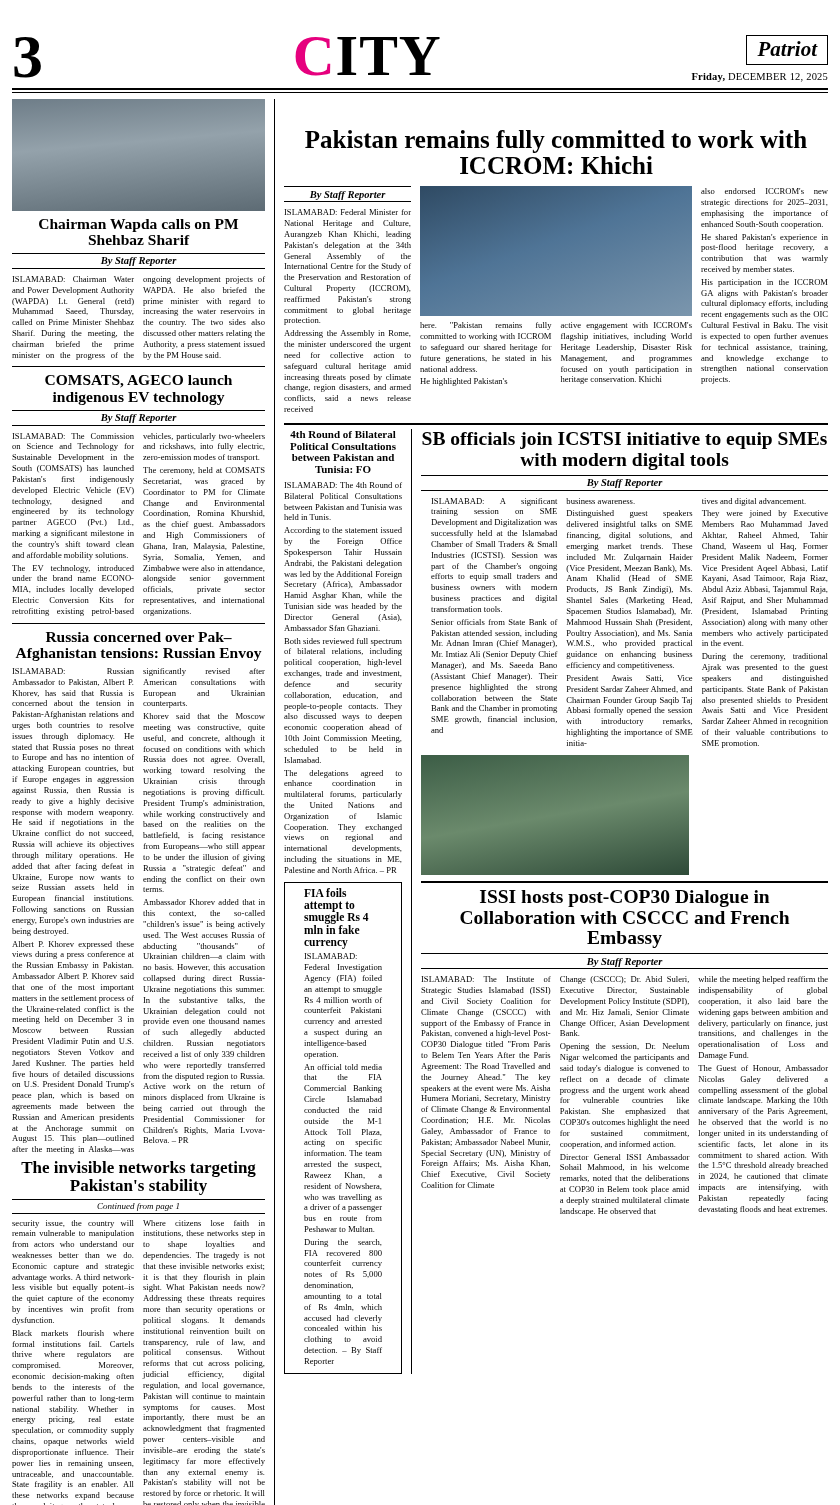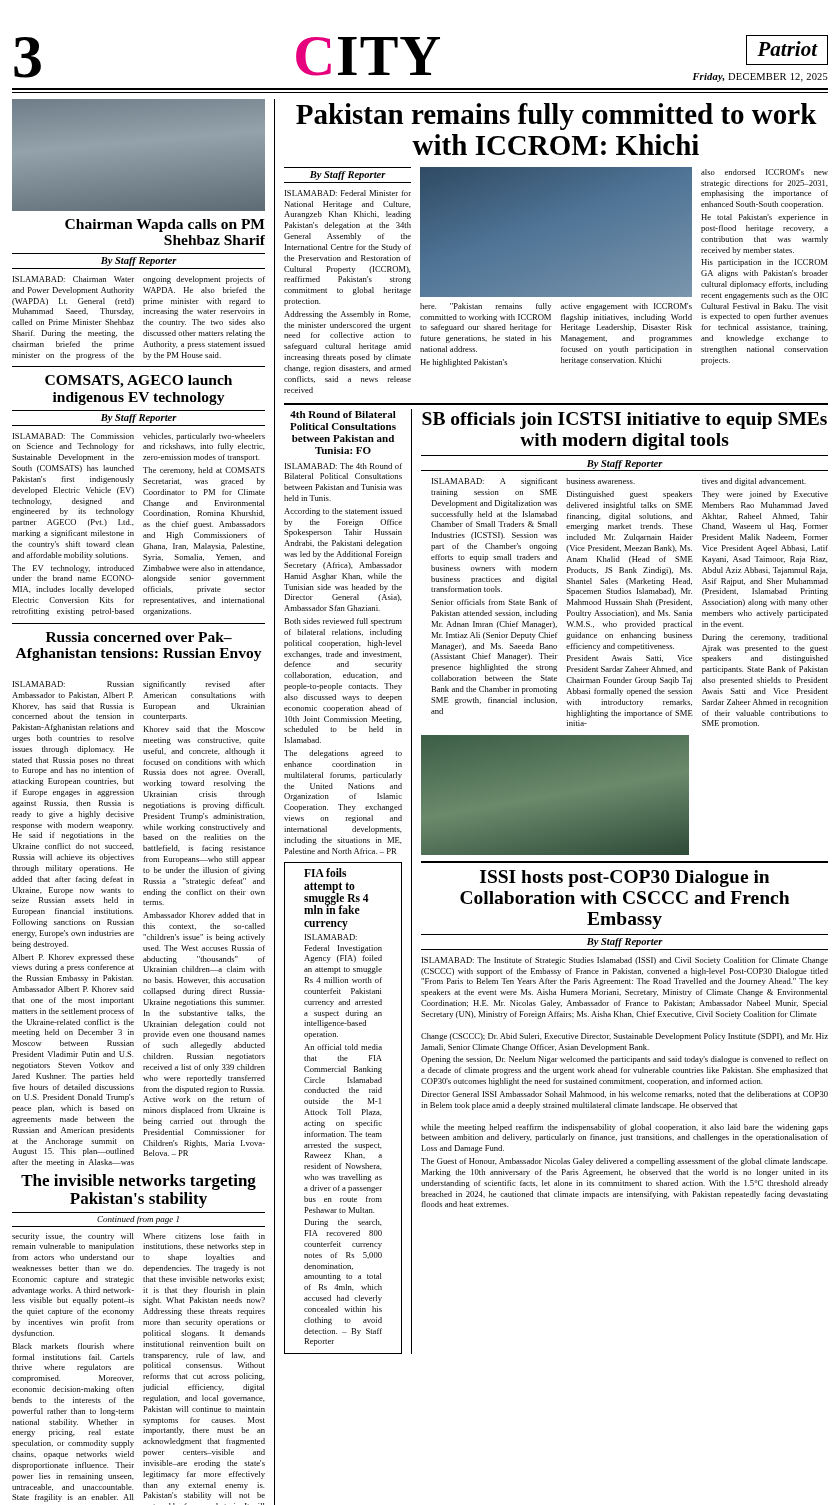--- a/index.html
+++ b/index.html
@@ -14,21 +14,21 @@
   .page { width:840px; height:1505px; padding: 10px 12px; position:relative; }
 
   
   .masthead { display:flex; align-items:flex-end; justify-content:space-between; padding-bottom:2px; }
   .pagenum { font-family:"Liberation Serif", serif; font-size:62px; font-weight:bold; line-height:0.85; }
   .city-word { flex:1; text-align:center; font-family:"Liberation Serif", serif; font-size:58px; font-weight:bold; letter-spacing:1px; line-height:0.9;margin-top:20px; }
   .city-word .c { color:#e6007e; }
   .brandbox { text-align:right; }
   .brand { border:1.5px solid #000; padding:1px 10px 2px 10px; font-size:21px; font-weight:bold; font-style:italic; display:inline-block; }
   .dateline { font-size:10.5px; margin-top:6px; letter-spacing:0.2px; white-space:nowrap; }
-  .dateline .wd { font-style:italic; font-weight:bold; }
+  .dateline .wd { font-weight:bold; }
   .rule-thick { border-top:2.5px solid #000; margin-top:4px; }
   .rule-thin { border-top:1px solid #000; margin-top:1.5px; }
 
   
   .byline { text-align:center; font-size:10.5px; font-style:italic; font-weight:bold; border-top:1px solid #000; border-bottom:1px solid #000; padding:1.5px 0; margin:4px 0 5px 0; }
   .hl { text-align:center; font-weight:bold; line-height:1.07; }
   p.body { font-size:8.6px; text-align:justify; line-height:1.26; margin:0 0 2px 0; text-indent:0; hyphens:auto; }
   .cols2 { column-count:2; column-gap:9px; column-rule:0; }
   .hr { border-top:1px solid #000; margin:5px 0; }
   .hr2 { border-top:2px solid #000; margin:6px 0 4px 0; }
@@ -39,21 +39,21 @@
   .photo.delegates { background:linear-gradient(160deg,#2f4a63 0%,#4f7496 45%,#7b96ad 100%); }
   .photo.group { background:linear-gradient(170deg,#3c5d46 0%,#6b8a6c 50%,#2e4a38 100%); }
 
   
   .top-wrap { display:flex; gap:9px; margin-top:6px; }
   .left-col { width:253px; flex:0 0 253px; }
   .right-col { flex:1; }
 
   .vline { border-left:1px solid #000; }
 
-  .lead-head { font-size:29px; }
+  .lead-head { font-size:25px;margin-top:28px; }
   .lead-head2 { font-size:19.5px; }
 
   .boxed { border:1px solid #000; padding:4px 19px; }
 
   .small-head { font-size:15.5px; }
   .mid-head { font-size:17px; }
 
   .cont { text-align:center; font-style:italic; font-size:9px; border-top:1px solid #000; border-bottom:1px solid #000; padding:1.5px 0; margin:3px 0 4px 0; }
 </style>
 </head>
@@ -74,21 +74,21 @@
   </div>
   <div class="rule-thick"></div>
   <div class="rule-thin"></div>
 
   <div class="top-wrap">
 
     <div class="left-col">
 
       <div>
         <div class="photo room" style="width:100%;height:112px;"></div>
-        <div class="hl small-head" style="margin-top:5px;text-align:right;">Chairman Wapda calls on PM Shehbaz Sharif</div>
+        <div class="hl small-head" style="margin-top:5px;">Chairman Wapda calls on PM Shehbaz Sharif</div>
         <div class="byline">By Staff Reporter</div>
         <div class="cols2">
           <p class="body">ISLAMABAD: Chairman Water and Power Development Authority (WAPDA) Lt. General (retd) Muhammad Saeed, Thursday, called on Prime Minister Shehbaz Sharif. During the meeting, the chairman briefed the prime minister on the progress of the ongoing development projects of WAPDA. He also briefed the prime minister with regard to increasing the water reservoirs in the country. The two sides also discussed other matters relating the Authority, a press statement issued by the PM House said.</p>
         </div>
       </div>
 
       <div class="hr"></div>
 
       <div>
         <div class="hl small-head">COMSATS, AGECO launch indigenous EV technology</div>
@@ -97,21 +97,21 @@
           <p class="body">ISLAMABAD: The Commission on Science and Technology for Sustainable Development in the South (COMSATS) has launched Pakistan's first indigenously developed Electric Vehicle (EV) technology, designed and engineered by its technology partner AGECO (Pvt.) Ltd., marking a significant milestone in the country's shift toward clean and affordable mobility solutions.</p>
           <p class="body">The EV technology, introduced under the brand name ECONO-MIA, includes locally developed Electric Conversion Kits for retrofitting existing petrol-based vehicles, particularly two-wheelers and rickshaws, into fully electric, zero-emission modes of transport.</p>
           <p class="body">The ceremony, held at COMSATS Secretariat, was graced by Coordinator to PM for Climate Change and Environmental Coordination, Romina Khurshid, as the chief guest. Ambassadors and High Commissioners of Ghana, Iran, Malaysia, Palestine, Syria, Somalia, Yemen, and Zimbabwe were also in attendance, alongside senior government officials, private sector representatives, and international organizations.</p>
         </div>
       </div>
 
       <div class="hr"></div>
 
       <div>
         <div class="hl small-head">Russia concerned over Pak–Afghanistan tensions: Russian Envoy</div>
-        <div class="cols2" style="margin-top:17px;">
+        <div class="cols2" style="margin-top:4px;">
           <p class="body">ISLAMABAD: Russian Ambassador to Pakistan, Albert P. Khorev, has said that Russia is concerned about the tension in Pakistan-Afghanistan relations and urges both countries to resolve issues through diplomacy. He stated that Russia poses no threat to Europe and has no intention of attacking European countries, but if Europe engages in aggression against Russia, then Russia is ready to give a highly decisive response with modern weaponry. He said if negotiations in the Ukraine conflict do not succeed, Russia will achieve its objectives through military operations. He added that after facing defeat in Ukraine, Europe now wants to seize Russian assets held in European financial institutions. Following sanctions on Russian energy, Europe's own industries are being destroyed.</p>
           <p class="body">Albert P. Khorev expressed these views during a press conference at the Russian Embassy in Pakistan. Ambassador Albert P. Khorev said that one of the most important matters in the settlement process of the Ukraine-related conflict is the meeting held on December 3 in Moscow between Russian President Vladimir Putin and U.S. negotiators Steven Votkov and Jared Kushner. The parties held five hours of detailed discussions on U.S. President Donald Trump's peace plan, which is based on agreements made between the Russian and American presidents at the Anchorage summit on August 15. This plan—outlined after the meeting in Alaska—was significantly revised after American consultations with European and Ukrainian counterparts.</p>
           <p class="body">Khorev said that the Moscow meeting was constructive, quite useful, and concrete, although it focused on conditions with which Russia does not agree. Overall, working toward resolving the Ukrainian crisis through negotiations is proving difficult. President Trump's administration, while working constructively and based on the realities on the battlefield, is facing resistance from Europeans—who still appear to be under the illusion of giving Russia a "strategic defeat" and ending the conflict on their own terms.</p>
           <p class="body">Ambassador Khorev added that in this context, the so-called "children's issue" is being actively used. The West accuses Russia of abducting "thousands" of Ukrainian children—a claim with no basis. However, this accusation collapsed during direct Russia-Ukraine negotiations this summer. In the substantive talks, the Ukrainian delegation could not provide even one thousand names of such allegedly abducted children. Russian negotiators received a list of only 339 children who were reportedly transferred from the disputed region to Russia. Active work on the return of minors displaced from Ukraine is being carried out through the Presidential Commissioner for Children's Rights, Maria Lvova-Belova. – PR</p>
         </div>
       </div>
 
       <div style="margin-top:4px;">
         <div class="hl mid-head">The invisible networks targeting Pakistan's stability</div>
         <div class="cont">Continued from page 1</div>
@@ -140,21 +140,21 @@
                 <p class="body">here. "Pakistan remains fully committed to working with ICCROM to safeguard our shared heritage for future generations, he stated in his national address.</p>
                 <p class="body">He highlighted Pakistan's</p>
               </div>
               <div style="flex:1;">
                 <p class="body">active engagement with ICCROM's flagship initiatives, including World Heritage Leadership, Disaster Risk Management, and programmes focused on youth participation in heritage conservation. Khichi</p>
               </div>
             </div>
           </div>
           <div style="width:127px;flex:0 0 127px;">
             <p class="body">also endorsed ICCROM's new strategic directions for 2025–2031, emphasising the importance of enhanced South-South cooperation.</p>
-            <p class="body">He total Pakistan's experience in post-flood heritage recovery, a contribution that was warmly received by member states.</p>
+            <p class="body">He shared Pakistan's experience in post-flood heritage recovery, a contribution that was warmly received by member states.</p>
             <p class="body">His participation in the ICCROM GA aligns with Pakistan's broader cultural diplomacy efforts, including recent engagements such as the OIC Cultural Festival in Baku. The visit is expected to open further avenues for technical assistance, training, and knowledge exchange to strengthen national conservation projects.</p>
           </div>
         </div>
       </div>
 
       <div class="hr2"></div>
 
       <div style="display:flex;gap:9px;">
 
         <div style="width:118px;flex:0 0 118px;">
@@ -198,21 +198,21 @@
               </div>
             </div>
             <div class="photo group" style="width:calc(66.6% - 3px);height:120px;margin-top:4px;"></div>
           </div>
 
           <div class="hr2"></div>
 
           <div>
             <div class="hl lead-head2">ISSI hosts post-COP30 Dialogue in Collaboration with CSCCC and French Embassy</div>
             <div class="byline">By Staff Reporter</div>
-            <div style="display:flex;gap:9px;flex-direction:column;">
+            <div style="display:flex;gap:9px;">
               <div style="flex:1;">
                 <p class="body">ISLAMABAD: The Institute of Strategic Studies Islamabad (ISSI) and Civil Society Coalition for Climate Change (CSCCC) with support of the Embassy of France in Pakistan, convened a high-level Post-COP30 Dialogue titled "From Paris to Belem Ten Years After the Paris Agreement: The Road Travelled and the Journey Ahead." The key speakers at the event were Ms. Aisha Humera Moriani, Secretary, Ministry of Climate Change &amp; Environmental Coordination; H.E. Mr. Nicolas Galey, Ambassador of France to Pakistan; Ambassador Nabeel Munir, Special Secretary (UN), Ministry of Foreign Affairs; Ms. Aisha Khan, Chief Executive, Civil Society Coalition for Climate</p>
               </div>
               <div style="flex:1;">
                 <p class="body">Change (CSCCC); Dr. Abid Suleri, Executive Director, Sustainable Development Policy Institute (SDPI), and Mr. Hiz Jamali, Senior Climate Change Officer, Asian Development Bank.</p>
                 <p class="body">Opening the session, Dr. Neelum Nigar welcomed the participants and said today's dialogue is convened to reflect on a decade of climate progress and the urgent work ahead for vulnerable countries like Pakistan. She emphasized that COP30's outcomes highlight the need for sustained commitment, cooperation, and informed action.</p>
                 <p class="body">Director General ISSI Ambassador Sohail Mahmood, in his welcome remarks, noted that the deliberations at COP30 in Belem took place amid a deeply strained multilateral climate landscape. He observed that</p>
               </div>
               <div style="flex:1;">
                 <p class="body">while the meeting helped reaffirm the indispensability of global cooperation, it also laid bare the widening gaps between ambition and delivery, particularly on finance, just transitions, and challenges in the operationalisation of Loss and Damage Fund.</p>

